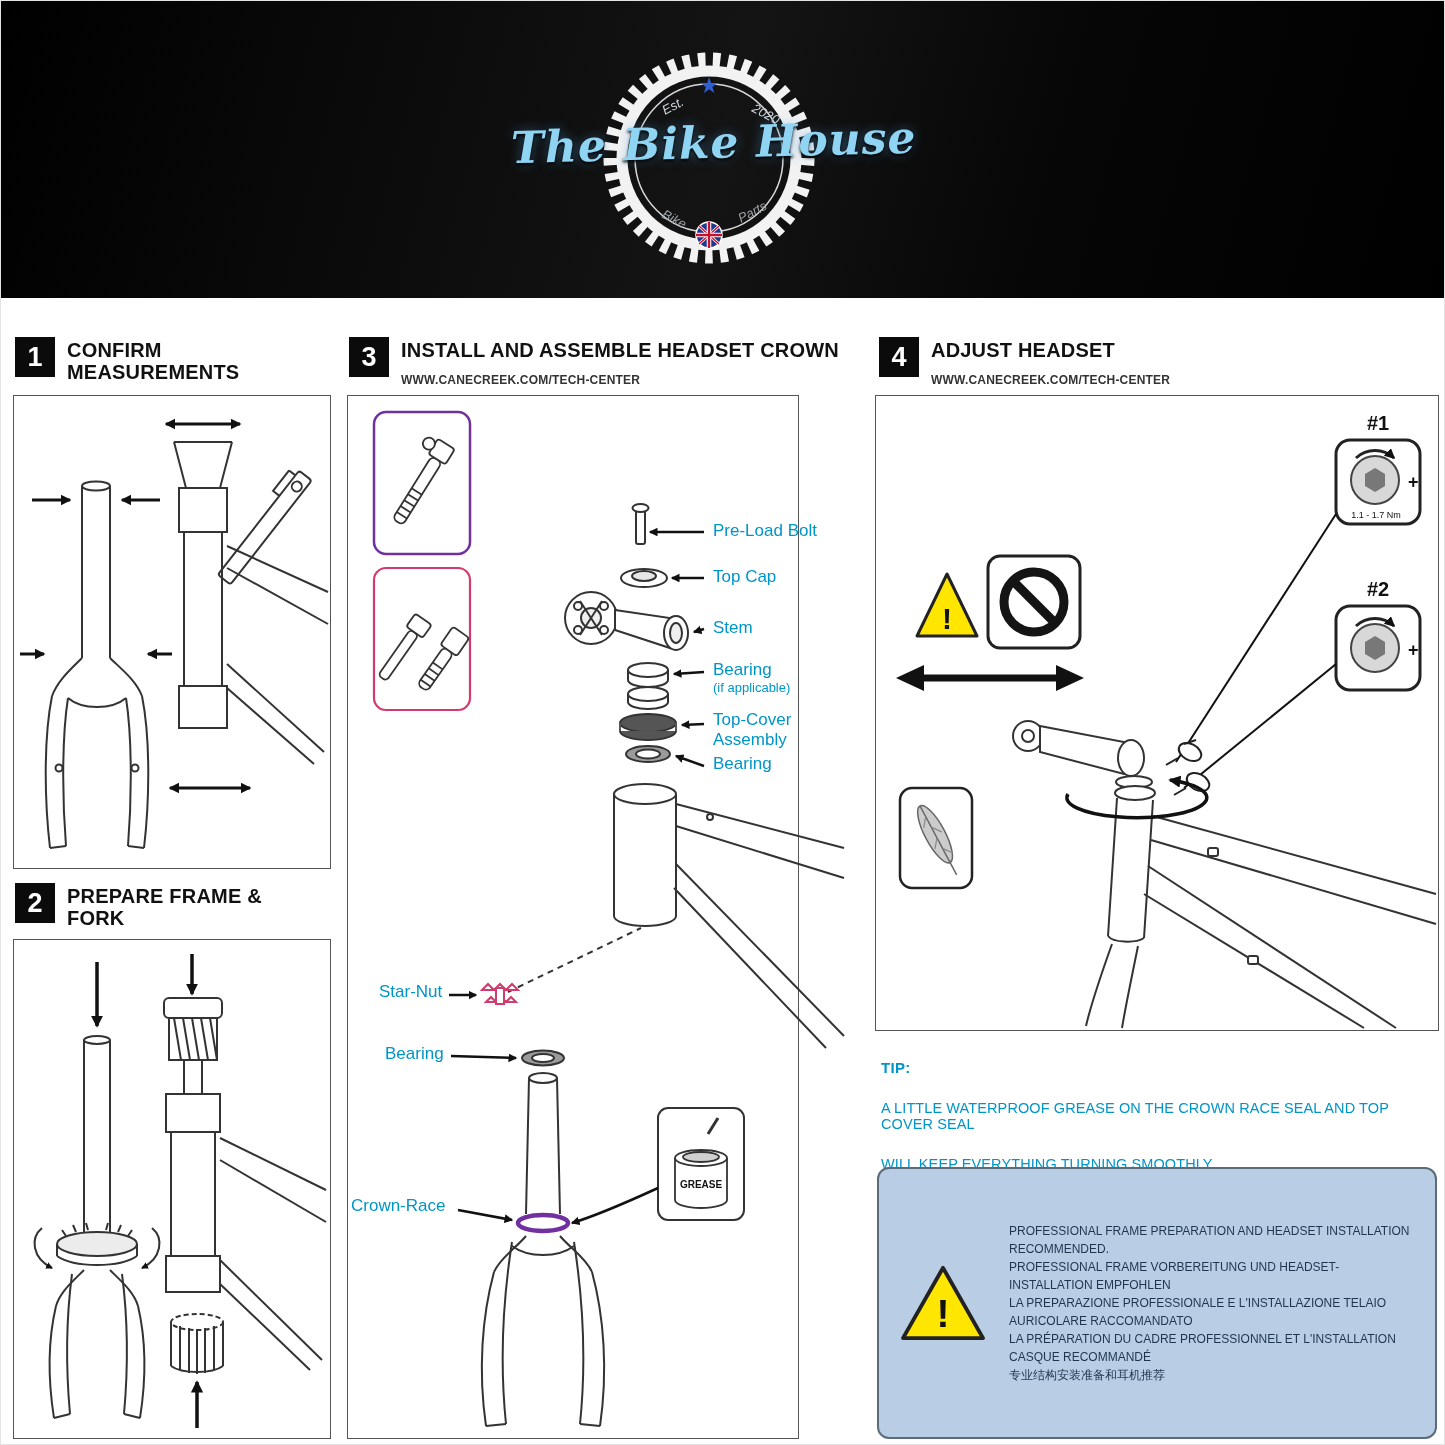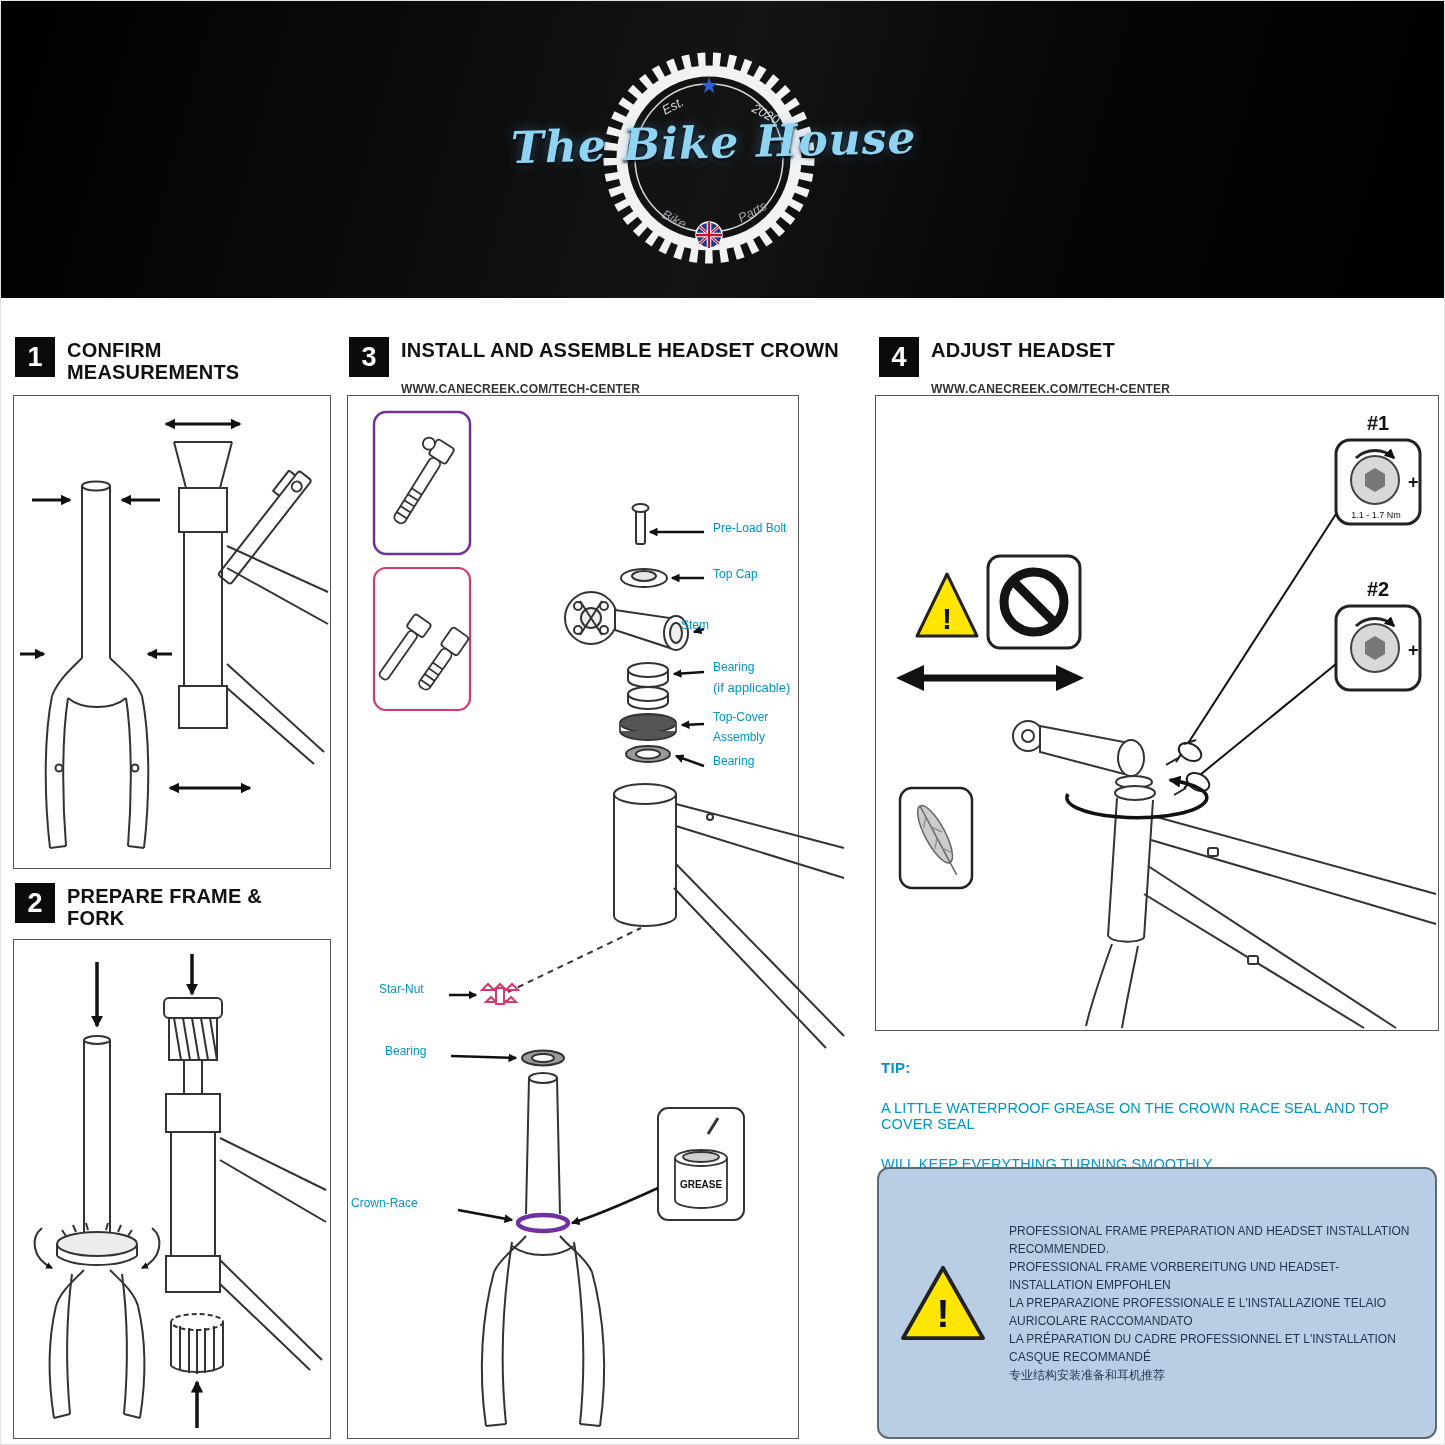--- a/index.html
+++ b/index.html
@@ -13,26 +13,26 @@
   .logo-gear{position:absolute;left:598px;top:44px}
   .logo-title{position:absolute;left:510px;top:116px;width:400px;text-align:center;
     font-family:"DejaVu Serif",serif;font-style:italic;font-weight:bold;font-size:44px;
     color:#8fd4f2;transform:rotate(-1.5deg);letter-spacing:1px;white-space:nowrap;
     text-shadow:0 2px 3px rgba(0,0,0,.95),0 0 12px rgba(80,160,220,.45)}
 
   
   .step-header{position:absolute;display:flex;gap:12px;align-items:flex-start}
   .step-num{width:40px;height:40px;background:#0b0b0b;color:#fff;display:flex;align-items:center;justify-content:center;font-size:27px;font-weight:bold;flex:0 0 auto}
   .step-title{font-size:20px;font-weight:bold;letter-spacing:.2px;line-height:1.1;padding-top:2px}
-  .step-url{font-size:12px;font-weight:bold;color:#333;margin-top:21px;letter-spacing:.2px}
+  .step-url{font-size:12px;font-weight:bold;color:#333;margin-top:12px;letter-spacing:.2px}
 
   .panel{position:absolute;border:1.6px solid #555;background:#fff}
 
   
-  .lbl{position:absolute;color:#0095c8;font-size:12px;line-height:1.1;white-space:nowrap}
+  .lbl{position:absolute;color:#0095c8;font-size:17px;line-height:1.1;white-space:nowrap}
   .lbl.small{font-size:13px}
 
   
   .tip{position:absolute;left:880px;top:1058px;width:556px}
   .tip-heading{font-size:15px;font-weight:bold;color:#0095c8;letter-spacing:.3px}
   .tip-line{font-size:14.5px;color:#0095c8;margin-top:24px;letter-spacing:.1px}
 
   
   .notice{position:absolute;left:876px;top:1166px;width:560px;height:272px;background:#b9cde5;
     border:2.5px solid #5a6b7a;border-radius:12px;display:flex;align-items:center;gap:22px;padding:0 16px 0 20px}
@@ -335,21 +335,21 @@
         <line x1="356" y1="370" x2="328" y2="360" marker-end="url(#a3)"></line>
         <line x1="101" y1="599" x2="128" y2="599" marker-end="url(#a3)"></line>
         <line x1="103" y1="660" x2="168" y2="662" marker-end="url(#a3)"></line>
         <line x1="110" y1="814" x2="164" y2="824" marker-end="url(#a3)"></line>
       </g>
     </svg>
   </div>
 
   <div class="lbl" style="left:712px;top:521px">Pre-Load Bolt</div>
   <div class="lbl" style="left:712px;top:567px">Top Cap</div>
-  <div class="lbl" style="left:680px;top:618px">Stem</div>
+  <div class="lbl" style="left:712px;top:618px">Stem</div>
   <div class="lbl" style="left:712px;top:660px">Bearing</div>
   <div class="lbl small" style="left:712px;top:680px">(if applicable)</div>
   <div class="lbl" style="left:712px;top:710px">Top-Cover</div>
   <div class="lbl" style="left:712px;top:730px">Assembly</div>
   <div class="lbl" style="left:712px;top:754px">Bearing</div>
   <div class="lbl" style="left:378px;top:982px">Star-Nut</div>
   <div class="lbl" style="left:384px;top:1044px">Bearing</div>
   <div class="lbl" style="left:350px;top:1196px">Crown-Race</div>
 
   <div class="panel" style="left:874px;top:394px;width:564px;height:636px">

